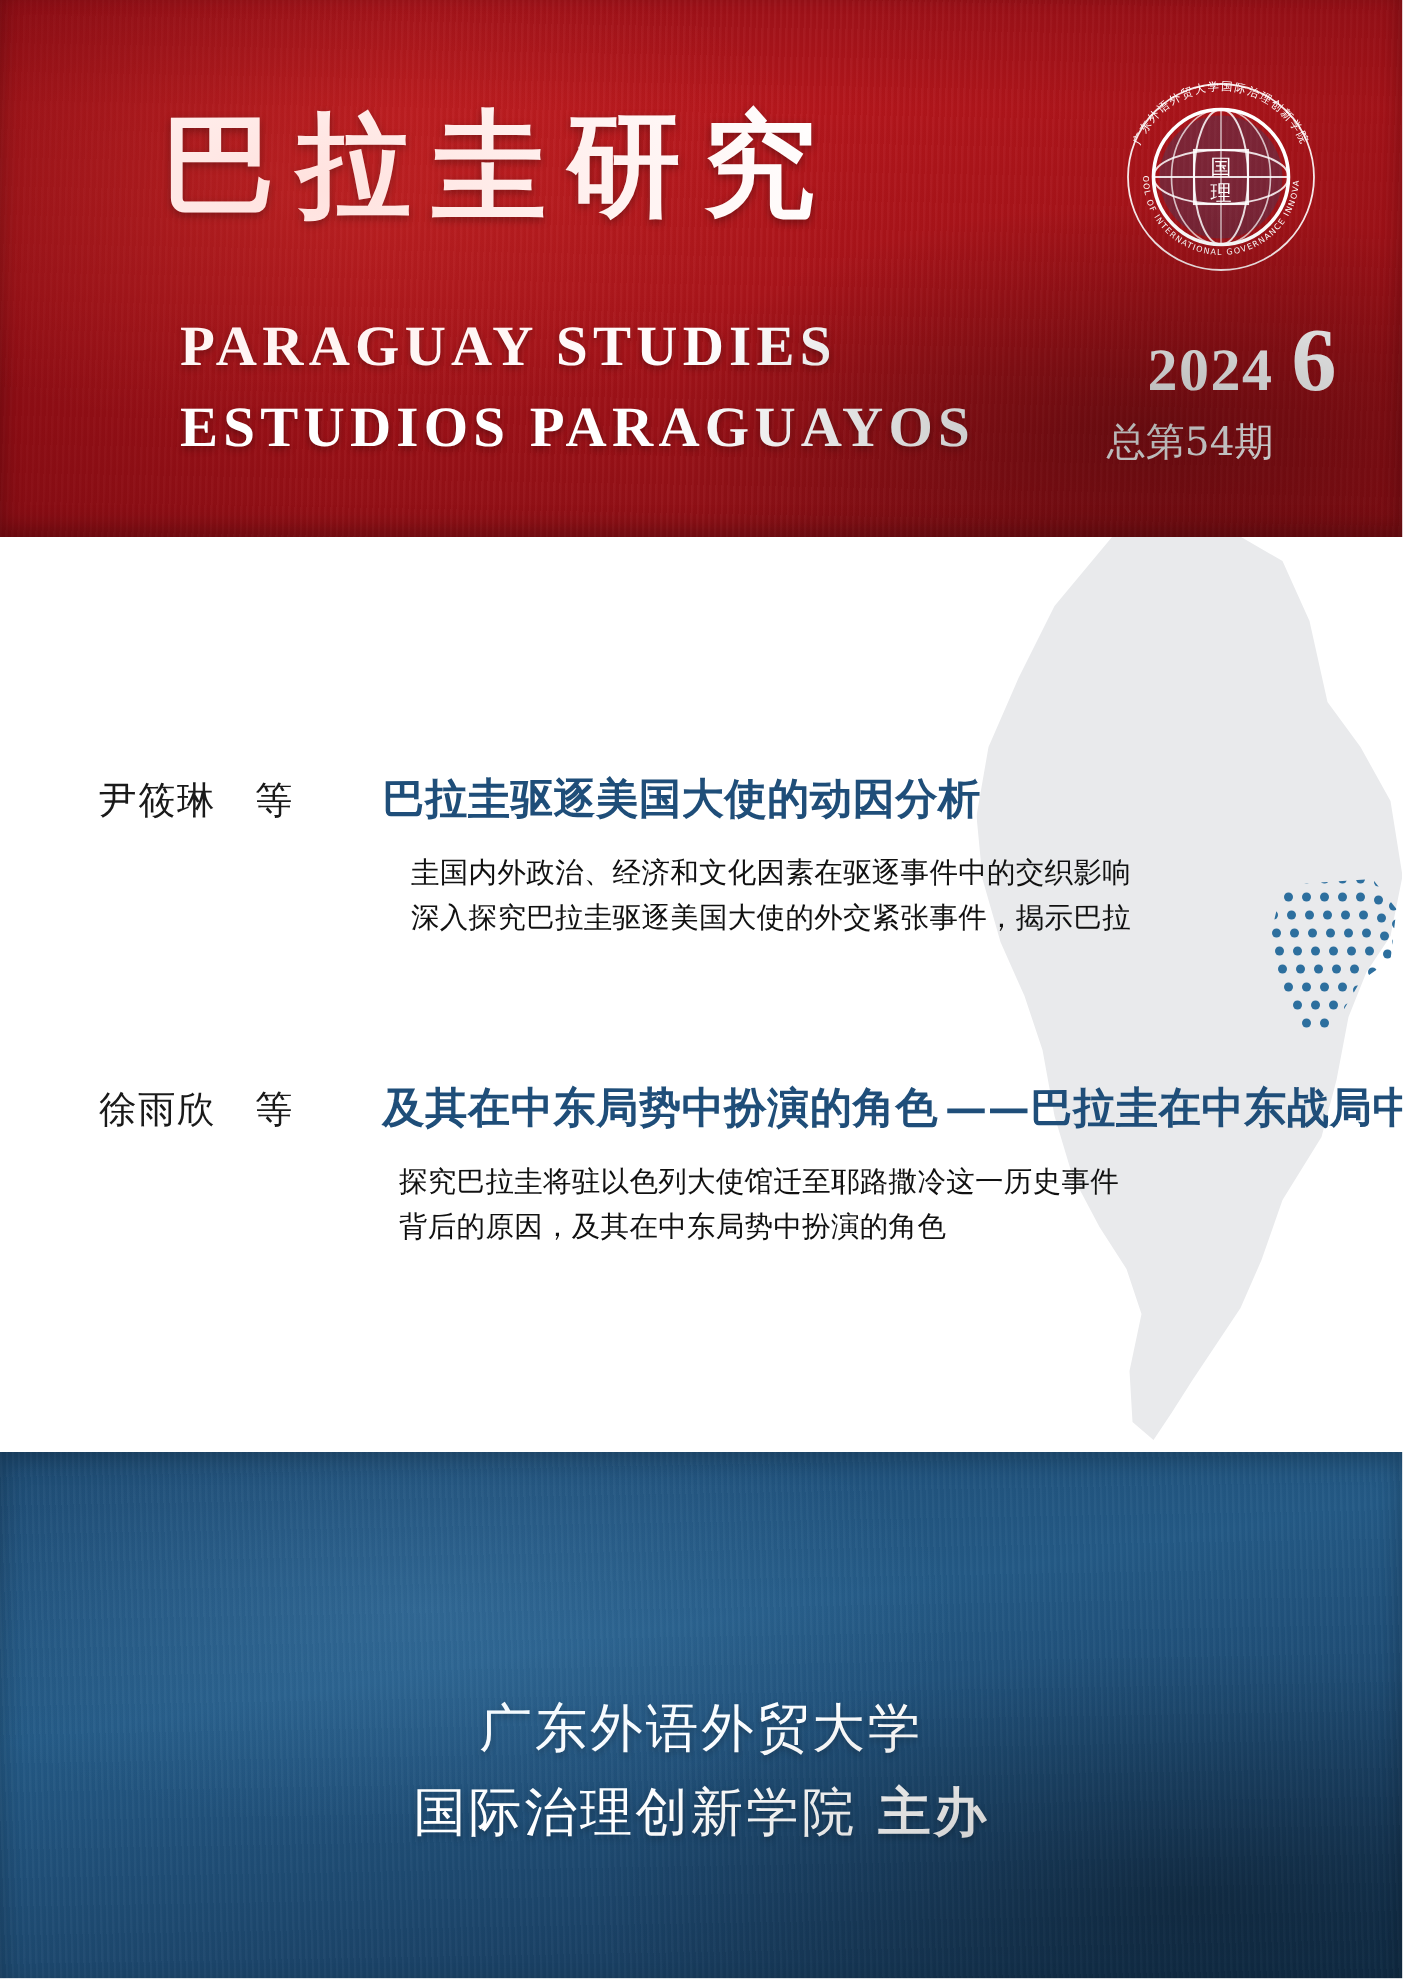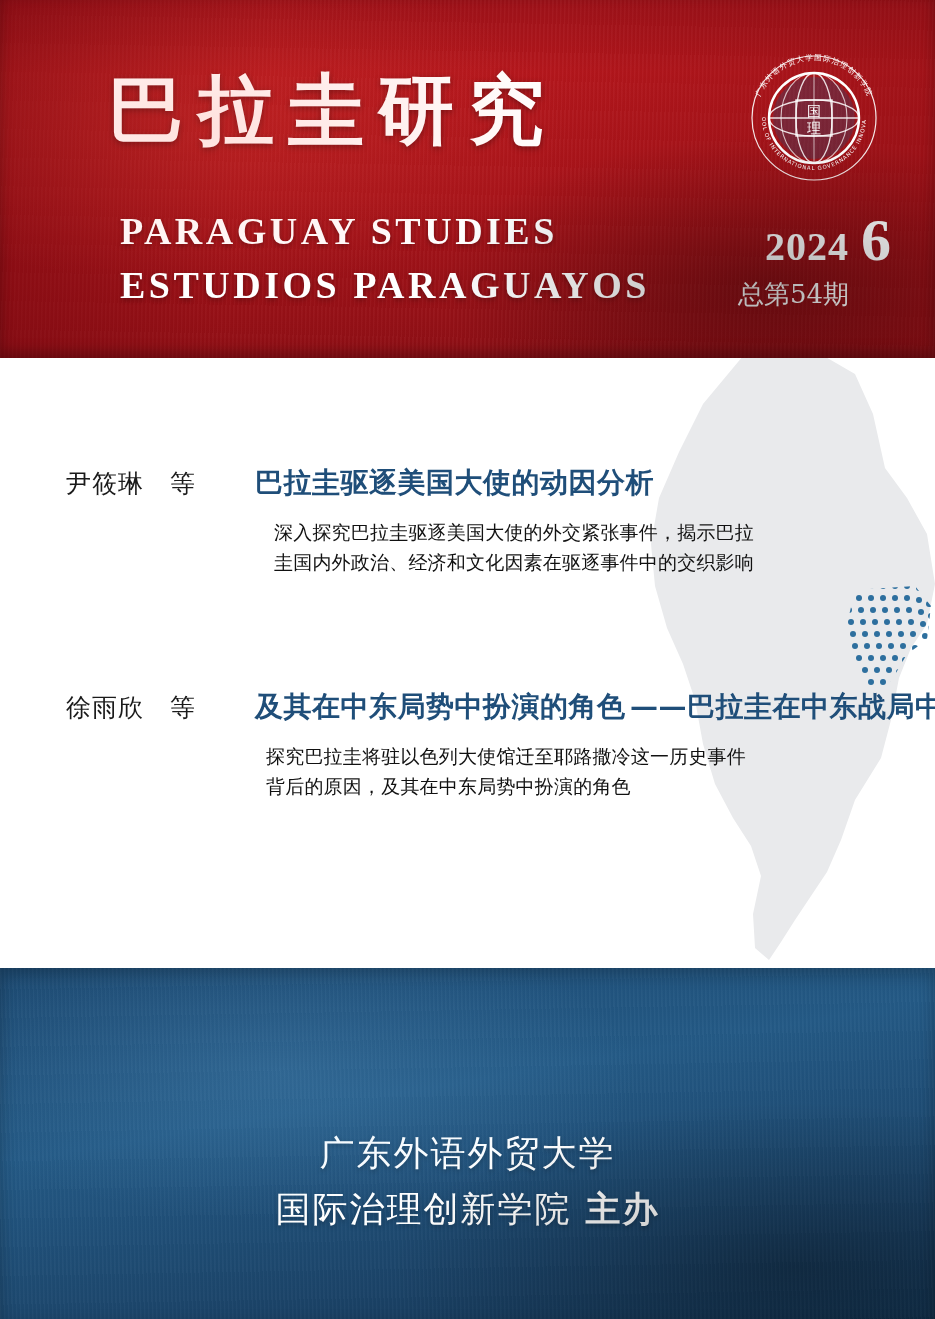--- a/index.html
+++ b/index.html
@@ -141,21 +141,21 @@
   .toc {
     position: absolute;
     left: 0;
     top: 0;
     width: 935px;
   }
 
   .entry {
     position: absolute;
   }
-  .entry-1 { left: 66px; top: 106px; }
+  .entry-1 { left: 66px; top: 124px; }
   .entry-2 { left: 66px; top: 330px; }
 
   .entry-head {
     display: flex;
     align-items: baseline;
     white-space: nowrap;
   }
   .author {
     font-family: "DejaVu Serif", serif;
     font-size: 25px;
@@ -163,20 +163,21 @@
     letter-spacing: 1px;
   }
   .etc {
     font-family: "DejaVu Serif", serif;
     font-size: 25px;
     color: #1a1a1a;
     margin-left: 26px;
   }
   .titles {
     margin-left: 60px;
+    margin-top: 32px;
   }
   .art-title {
     font-family: "DejaVu Serif", serif;
     font-size: 28px;
     font-weight: bold;
     color: #1f4e79;
     line-height: 1.38;
     letter-spacing: 0.5px;
     white-space: nowrap;
   }
@@ -379,22 +380,22 @@
 
       <div class="entry entry-1">
         <div class="entry-head">
           <span class="author">尹筱琳</span>
           <span class="etc">等</span>
           <span class="titles">
             <span class="art-title">巴拉圭驱逐美国大使的动因分析</span>
           </span>
         </div>
         <div class="abstract abs-1">
+          <span>圭国内外政治、经济和文化因素在驱逐事件中的交织影响</span>
           <span>深入探究巴拉圭驱逐美国大使的外交紧张事件，揭示巴拉</span>
-          <span>圭国内外政治、经济和文化因素在驱逐事件中的交织影响</span>
         </div>
       </div>
 
       <div class="entry entry-2">
         <div class="entry-head">
           <span class="author">徐雨欣</span>
           <span class="etc">等</span>
           <span class="titles">
             <span class="art-title">及其在中东局势中扮演的角色</span>
             <span class="art-subtitle">——巴拉圭在中东战局中的角色</span>

